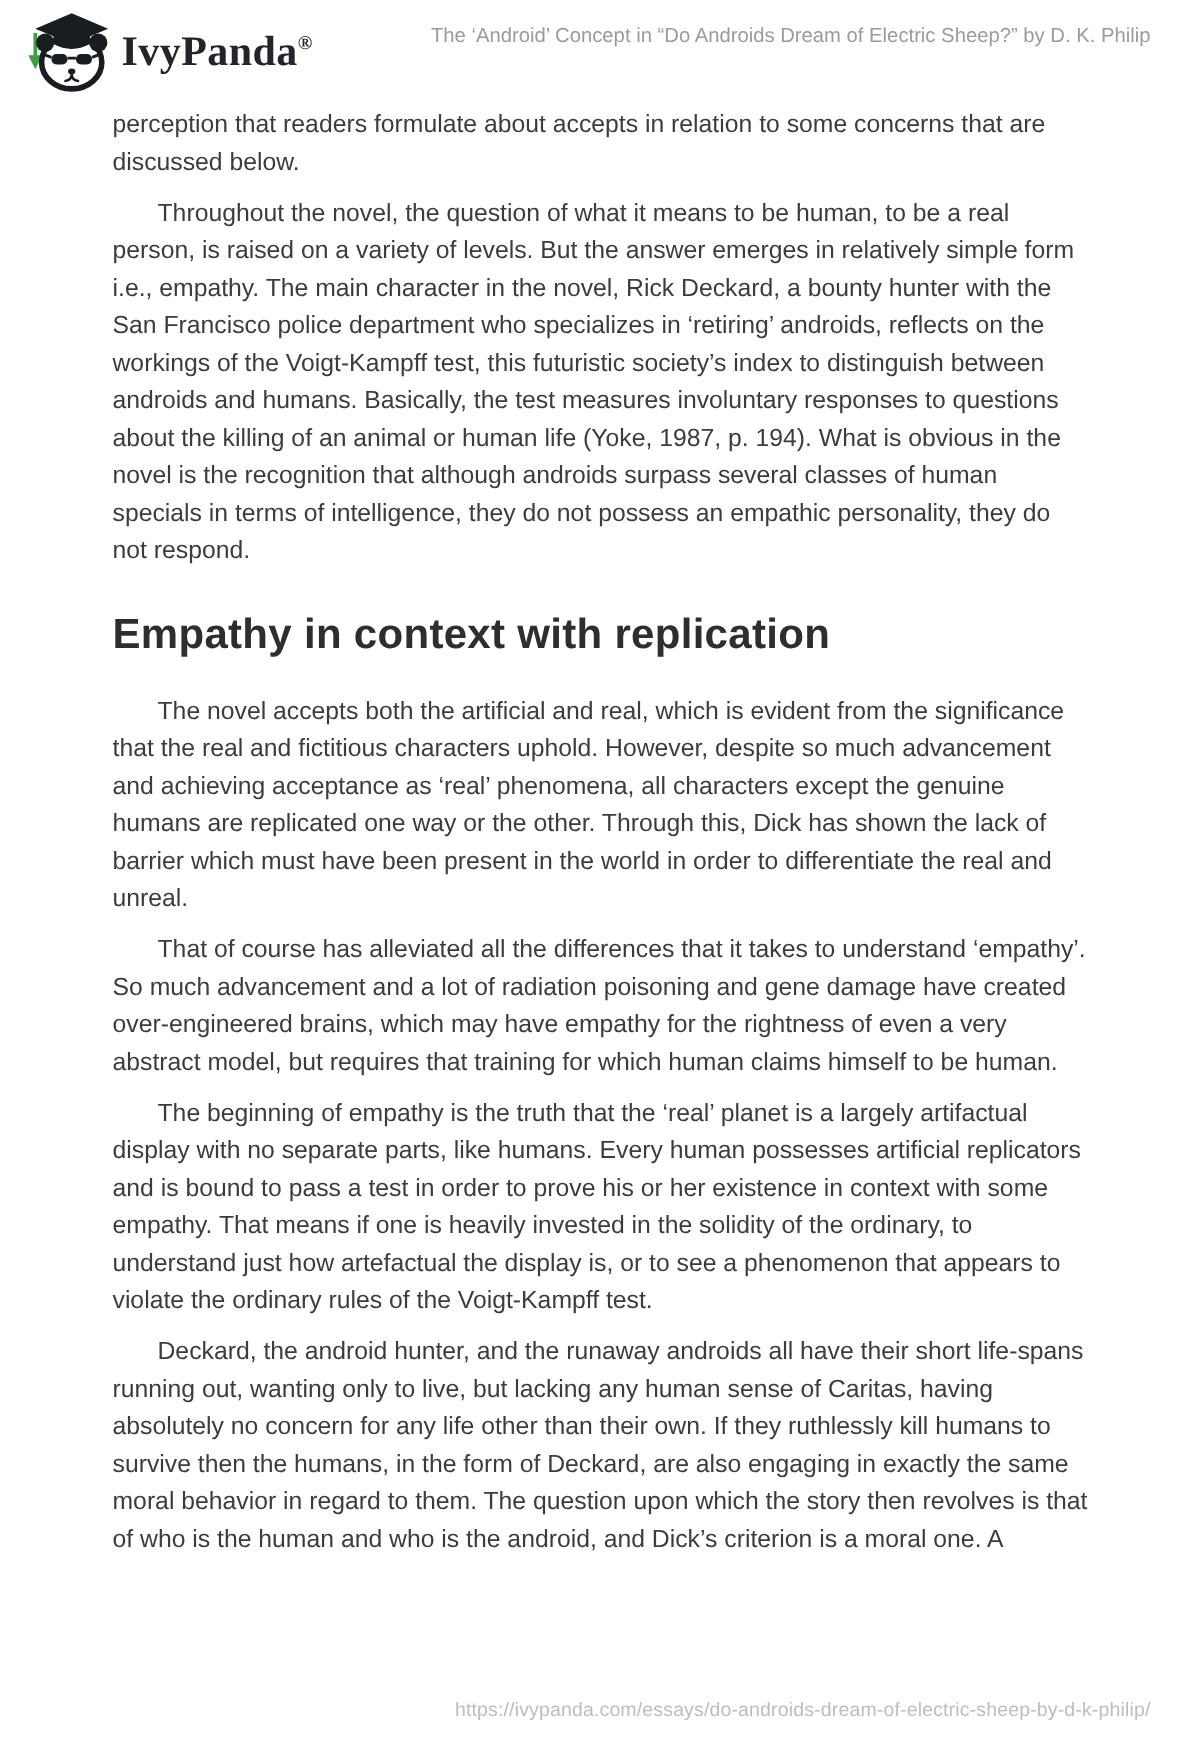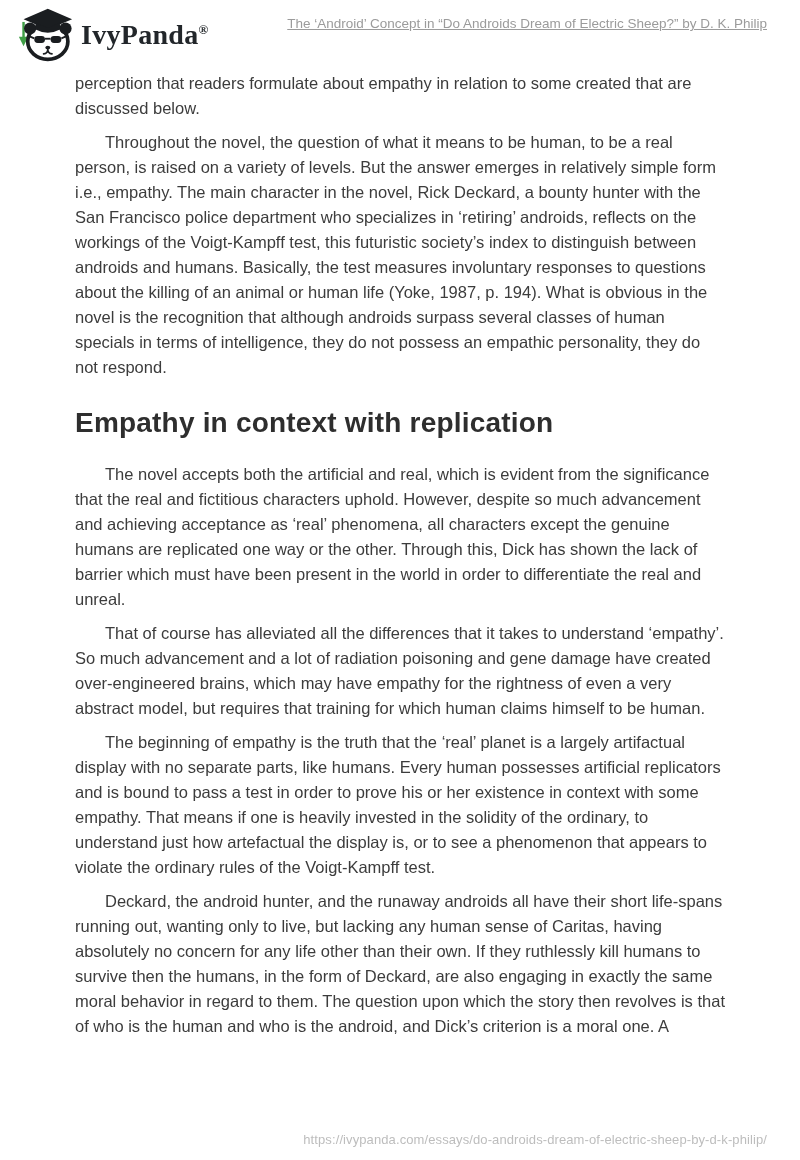--- a/index.html
+++ b/index.html
@@ -39,21 +39,20 @@
     vertical-align: super;
     line-height: 0;
   }
   .doc-title {
     margin-left: auto;
     font-size: 13.5px;
     color: #9b9b9b;
     white-space: nowrap;
     align-self: flex-start;
     padding-top: 10px;
-    text-decoration: underline;
   }
 
   .content {
     position: absolute;
     left: 75px;
     top: 71px;
     width: 651px;
     color: #3c3c3c;
     font-size: 16.5px;
     line-height: 25px;
@@ -112,21 +111,21 @@
 
         <path d="M35 2 L61 13 L35 24 L9 13 Z" fill="#1a1d20"></path>
         <path d="M22 17 v7 q13 7 26 0 v-7 l-13 5.5 Z" fill="#1a1d20"></path>
       </svg>
     </div>
     <div class="brand"><span>IvyPanda</span><span class="rmark">®</span></div>
     <div class="doc-title">The ‘Android’ Concept in “Do Androids Dream of Electric Sheep?” by D. K. Philip</div>
   </div>
 
   <div class="content">
-    <p class="no-indent">perception that readers formulate about empathy in relation to some created that are discussed below.</p>
+    <p class="no-indent">perception that readers formulate about accepts in relation to some concerns that are discussed below.</p>
     <p>Throughout the novel, the question of what it means to be human, to be a real person, is raised on a variety of levels. But the answer emerges in relatively simple form i.e., empathy. The main character in the novel, Rick Deckard, a bounty hunter with the San Francisco police department who specializes in ‘retiring’ androids, reflects on the workings of the Voigt-Kampff test, this futuristic society’s index to distinguish between androids and humans. Basically, the test measures involuntary responses to questions about the killing of an animal or human life (Yoke, 1987, p. 194). What is obvious in the novel is the recognition that although androids surpass several classes of human specials in terms of intelligence, they do not possess an empathic personality, they do not respond.</p>
     <h1 class="section-heading">Empathy in context with replication</h1>
     <p>The novel accepts both the artificial and real, which is evident from the significance that the real and fictitious characters uphold. However, despite so much advancement and achieving acceptance as ‘real’ phenomena, all characters except the genuine humans are replicated one way or the other. Through this, Dick has shown the lack of barrier which must have been present in the world in order to differentiate the real and unreal.</p>
     <p>That of course has alleviated all the differences that it takes to understand ‘empathy’. So much advancement and a lot of radiation poisoning and gene damage have created over-engineered brains, which may have empathy for the rightness of even a very abstract model, but requires that training for which human claims himself to be human.</p>
     <p>The beginning of empathy is the truth that the ‘real’ planet is a largely artifactual display with no separate parts, like humans. Every human possesses artificial replicators and is bound to pass a test in order to prove his or her existence in context with some empathy. That means if one is heavily invested in the solidity of the ordinary, to understand just how artefactual the display is, or to see a phenomenon that appears to violate the ordinary rules of the Voigt-Kampff test.</p>
     <p>Deckard, the android hunter, and the runaway androids all have their short life-spans running out, wanting only to live, but lacking any human sense of Caritas, having absolutely no concern for any life other than their own. If they ruthlessly kill humans to survive then the humans, in the form of Deckard, are also engaging in exactly the same moral behavior in regard to them. The question upon which the story then revolves is that of who is the human and who is the android, and Dick’s criterion is a moral one. A</p>
   </div>
 
   <div class="footer">https://ivypanda.com/essays/do-androids-dream-of-electric-sheep-by-d-k-philip/</div>
 

